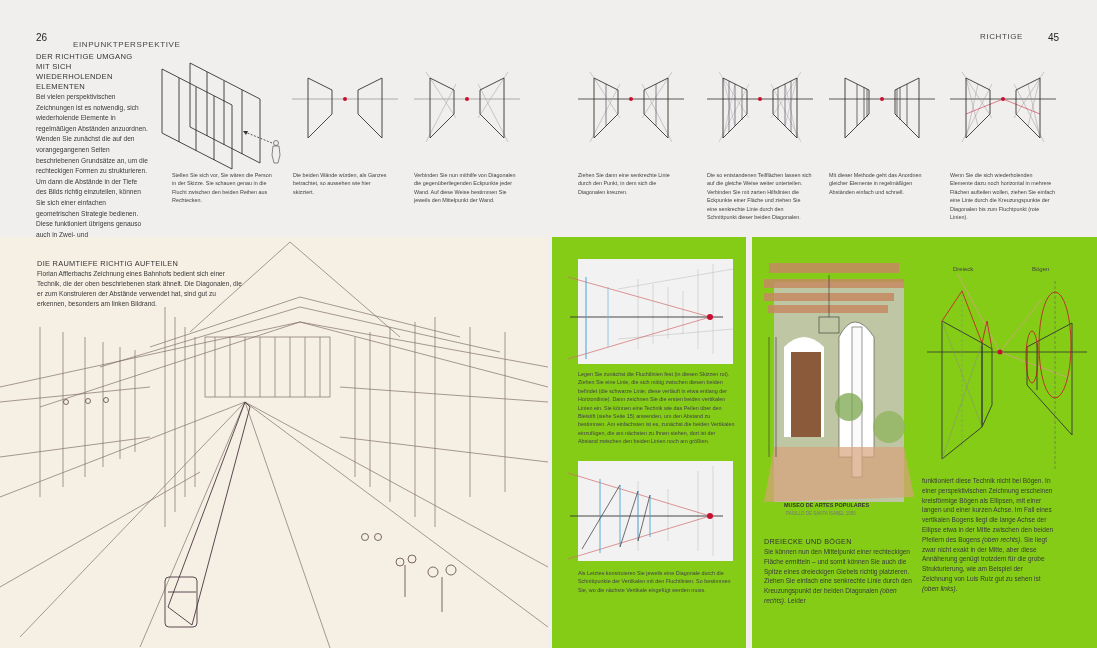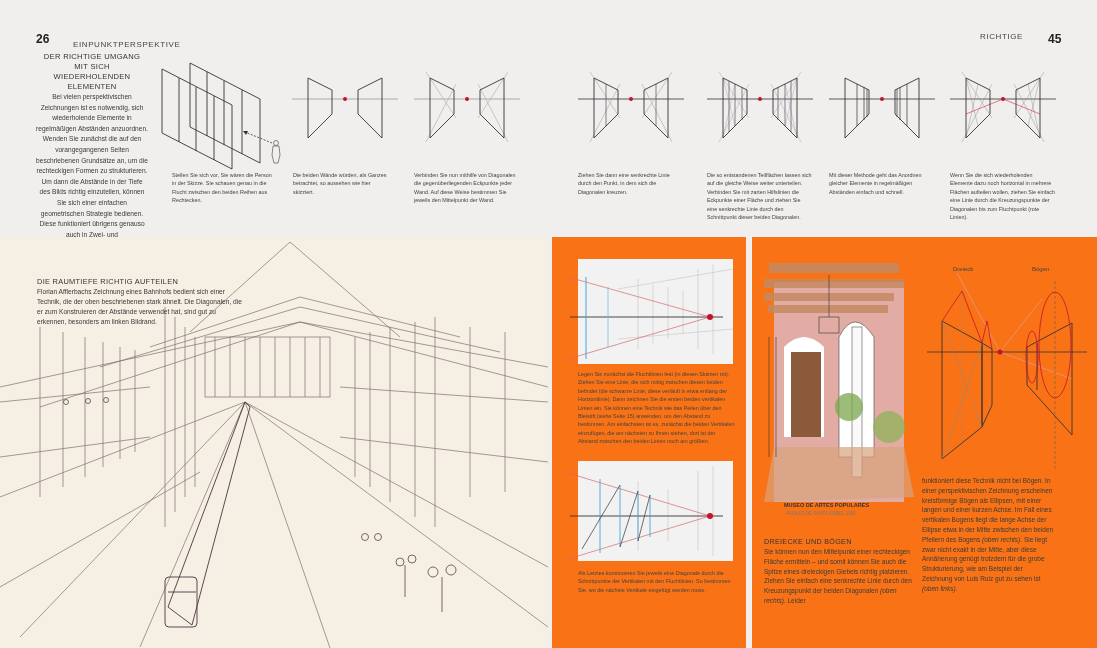--- a/index.html
+++ b/index.html
@@ -1,37 +1,37 @@
 <!DOCTYPE html>
 <html><head>
 <meta charset="utf-8">
 <style>
   * { box-sizing: border-box; margin: 0; padding: 0; }
   html, body { width: 1097px; height: 648px; overflow: hidden; }
   body { background: #f1efed; font-family: "Liberation Sans", sans-serif; color: #3a3a3a; position: relative; }
   .abs { position: absolute; }
   .runhead { font-size: 8px; letter-spacing: 0.6px; color: #444; }
-  .pnum { font-size: 12px; font-weight: bold; color: #222; }
+  .pnum { font-size: 10px; font-weight: normal; color: #222; }
   .h { font-size: 7.6px; letter-spacing: 0.3px; color: #333; text-transform: uppercase; line-height: 10px; }
   .body { font-size: 6.9px; line-height: 10.7px; color: #3a3a3a; }
   .cap { font-size: 5.4px; line-height: 8.4px; color: #444; }
   .sketch-area { position: absolute; left: 0; top: 237px; width: 548px; height: 411px; background: #f6efe4; }
-  .white-panel { position: absolute; background: #f97316; }
+  .white-panel { position: absolute; background: #84cc16; }
   svg { position: absolute; overflow: visible; }
   i { font-style: italic; }
 </style>
 </head>
 <body>
 
 <div class="abs pnum" style="left:36px;top:32px;">26</div>
 <div class="abs runhead" style="left:73px;top:40px;">EINPUNKTPERSPEKTIVE</div>
 <div class="abs runhead" style="left:980px;top:32px;">RICHTIGE</div>
 <div class="abs pnum" style="left:1048px;top:32px;">45</div>
 
-<div class="abs" style="left:36px;top:52px;width:112px;text-align:center;">
+<div class="abs" style="left:36px;top:52px;width:112px;">
   <div class="h">DER RICHTIGE UMGANG MIT SICH WIEDERHOLENDEN ELEMENTEN</div>
   <div class="body" style="font-size:6.6px;line-height:10.6px;">Bei vielen perspektivischen Zeichnungen ist es notwendig, sich wiederholende Elemente in regelmäßigen Abständen anzuordnen. Wenden Sie zunächst die auf den vorangegangenen Seiten beschriebenen Grundsätze an, um die rechteckigen Formen zu strukturieren. Um dann die Abstände in der Tiefe des Bilds richtig einzuteilen, können Sie sich einer einfachen geometrischen Strategie bedienen. Diese funktioniert übrigens genauso auch in Zwei- und Dreipunktperspektiven.</div>
 </div>
 
 <svg style="left:160px;top:55px;width:130px;height:110px;">
   <g fill="none" stroke="#333" stroke-width="0.9">
     <polygon points="30,8 100,44 100,108 30,72"></polygon>
     <line x1="47" y1="17" x2="47" y2="81"></line>
     <line x1="64" y1="26" x2="64" y2="90"></line>
     <line x1="82" y1="35" x2="82" y2="99"></line>
@@ -236,21 +236,21 @@
         <circle cx="451" cy="333" r="5"></circle>
       <line x1="405" y1="328" x2="405" y2="360"></line>
         <line x1="442" y1="340" x2="442" y2="375"></line>
       <circle cx="365" cy="300" r="3.5"></circle>
         <circle cx="378" cy="300" r="3.5"></circle>
       <circle cx="66" cy="165" r="2.5"></circle>
         <circle cx="88" cy="164" r="2.5"></circle>
         <circle cx="106" cy="163" r="2.5"></circle>
     </g>
   </svg>
-  <div class="abs" style="left:37px;top:22px;width:205px;margin-top:18px;">
+  <div class="abs" style="left:37px;top:22px;width:205px;">
     <div class="h" style="font-size:7.4px;">DIE RAUMTIEFE RICHTIG AUFTEILEN</div>
     <div class="body" style="font-size:6.6px;line-height:10px;">Florian Afflerbachs Zeichnung eines Bahnhofs bedient sich einer Technik, die der oben beschriebenen stark ähnelt. Die Diagonalen, die er zum Konstruieren der Abstände verwendet hat, sind gut zu erkennen, besonders am linken Bildrand.</div>
   </div>
 </div>
 
 <div class="white-panel" style="left:552px;top:237px;width:194px;height:411px;">
   <svg style="left:26px;top:22px;width:155px;height:105px;">
     <rect x="0" y="0" width="155" height="105" fill="#f2f2f2"></rect>
     <g stroke="#bbb" stroke-width="0.5" fill="none">
       <line x1="40" y1="30" x2="155" y2="10"></line>

